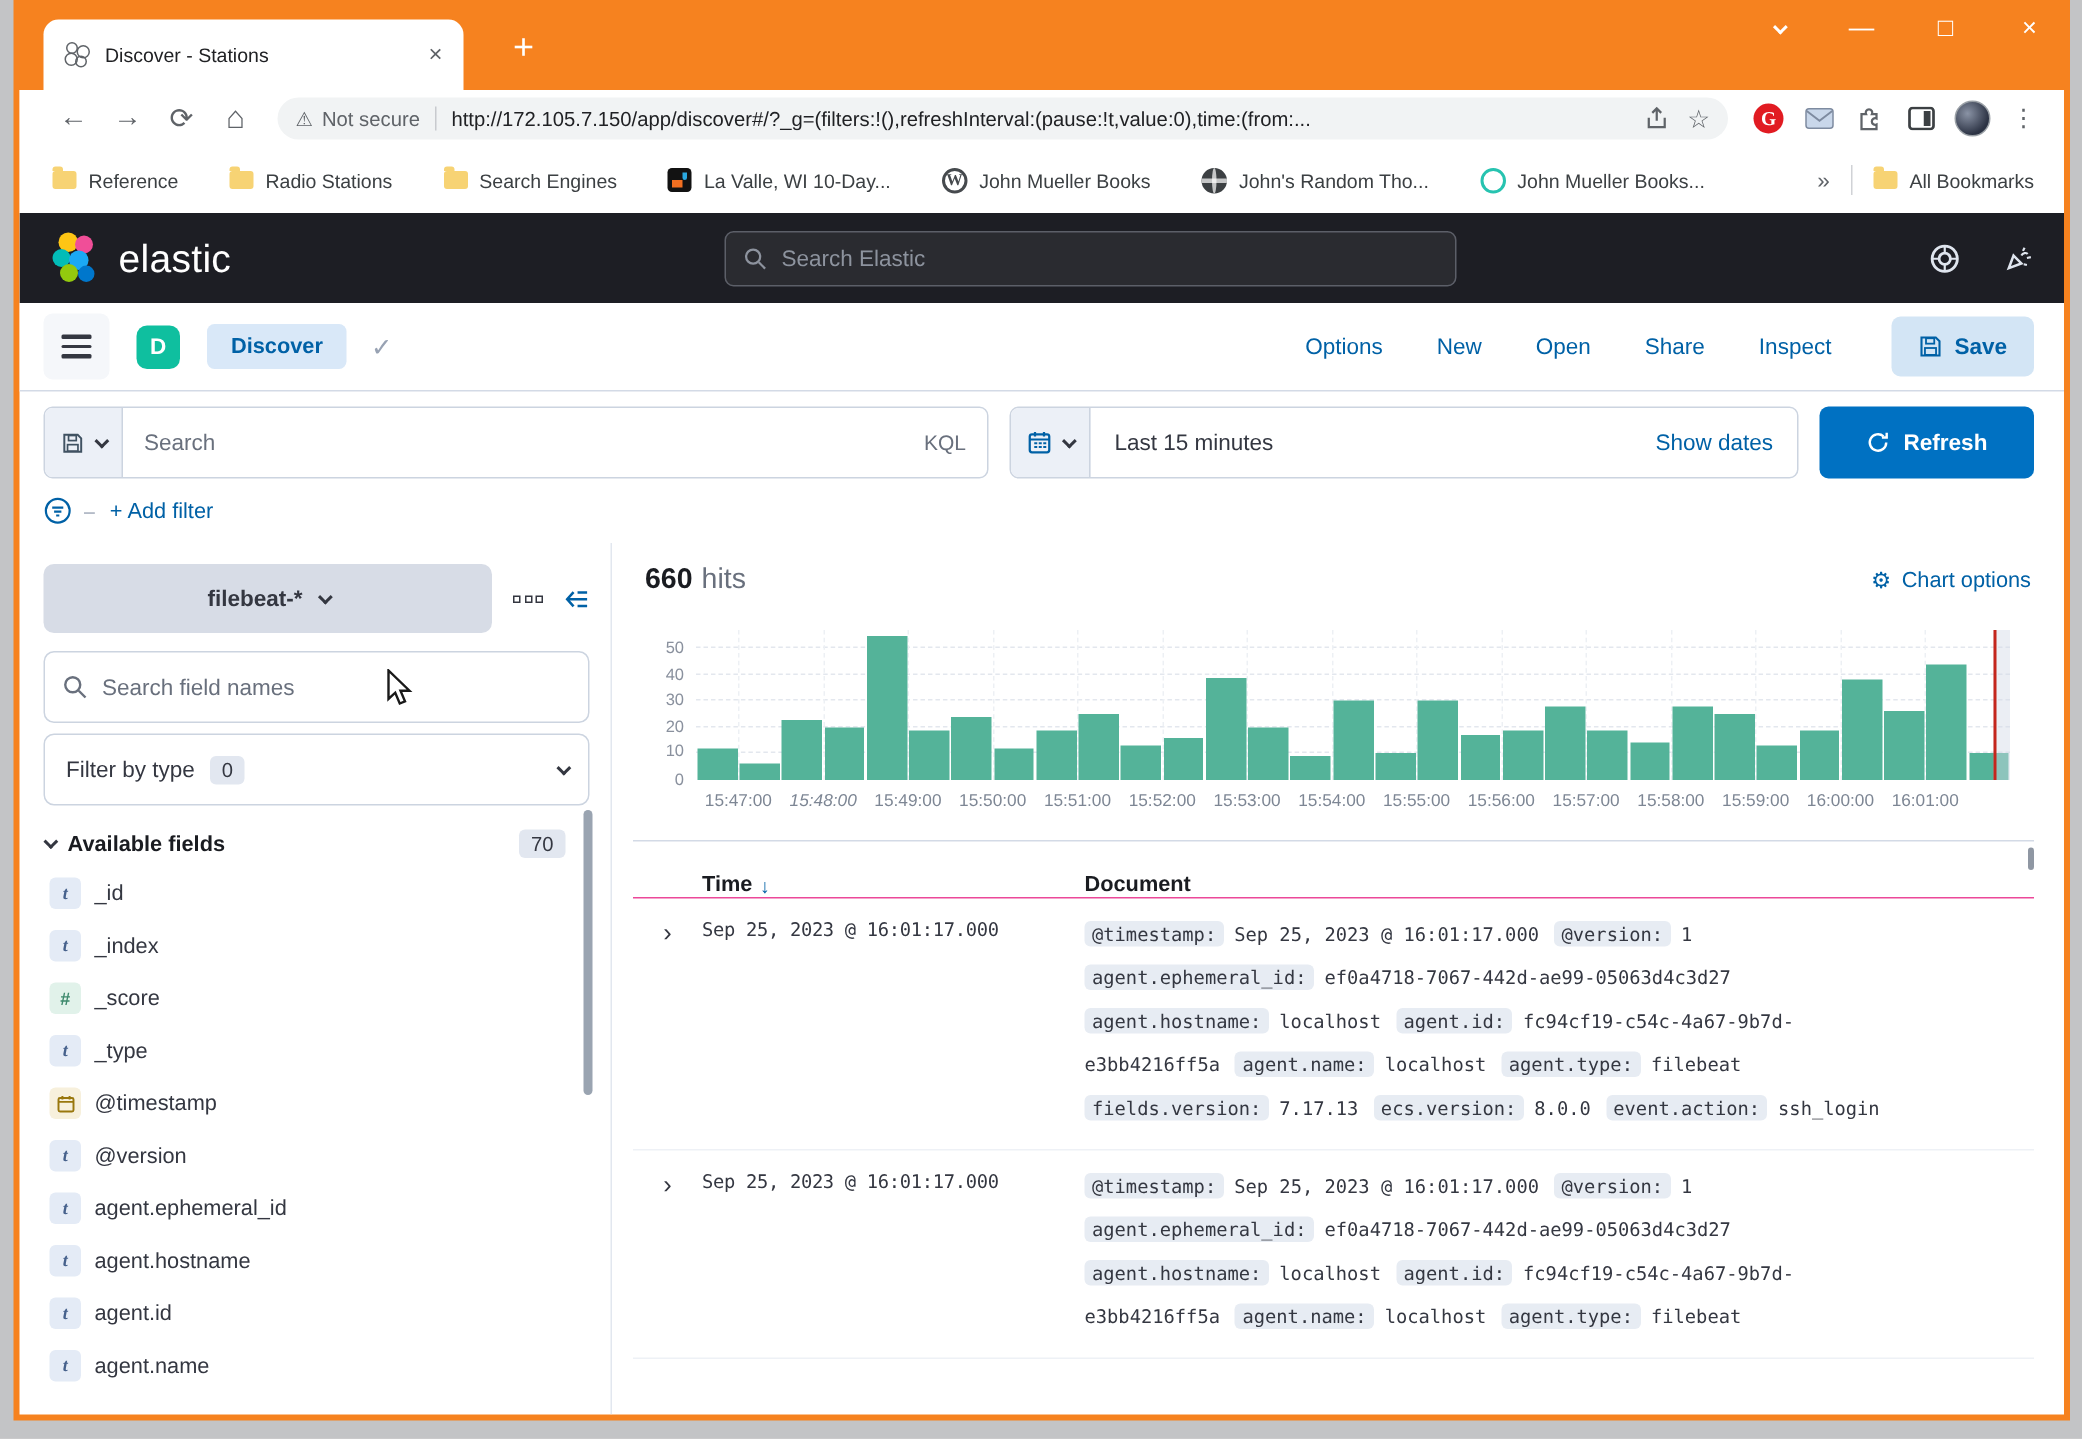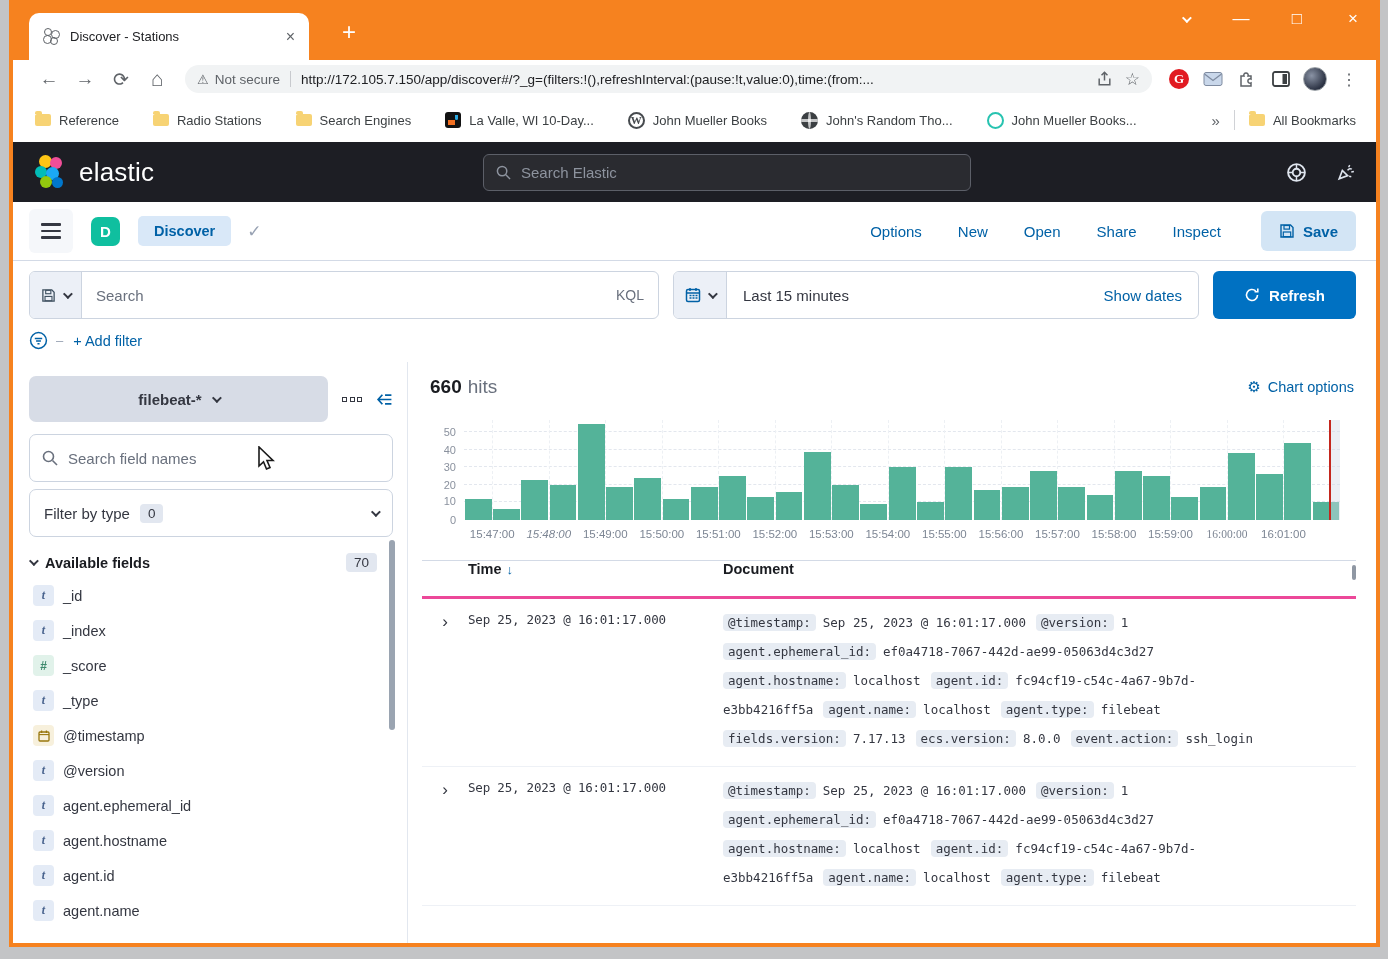--- a/index.html
+++ b/index.html
@@ -147,21 +147,21 @@
   .bars { position: absolute; left: 0; right: 0; bottom: 0; top: 0; display: flex; align-items: flex-end; }
   .bar { flex: 1; background: #54b399; margin: 0 0.75px; }
   .tmarker { position: absolute; top: 0; bottom: 0; width: 2.5px; background: #c4261d; z-index: 3; }
   .tshade { position: absolute; top: 0; bottom: 0; right: 0; background: rgba(211,218,230,0.45); z-index: 2; }
   .xaxis { position: relative; height: 20px; margin: 6px 16px 0 42px; }
   .xlab { position: absolute; transform: translateX(-50%); font-size: 11.5px; color: #7d8694; white-space: nowrap; top: 2px; }
   .caption { text-align: center; font-size: 14px; color: #53575f; margin-top: 16px; }
 
   
   .dtable { margin-top: 14px; border-top: 1px solid #d3dae6; }
-  .thead { display: flex; align-items: flex-start; height: 38px; border-bottom: 3px solid #ec4899; position: relative; }
+  .thead { display: flex; align-items: flex-end; height: 38px; border-bottom: 1px solid #ec4899; position: relative; }
   .th-time { width: 255px; margin-left: 46px; font-size: 14.5px; font-weight: 700; color: #1a1c21; display: flex; align-items: center; gap: 5px; }
   .sort-ico { color: #0061a6; font-size: 13px; }
   .th-doc { font-size: 14.5px; font-weight: 700; color: #1a1c21; }
   .mini-scroll { position: absolute; right: 0px; top: 4px; width: 4px; height: 15px; background: #8f97a3; border-radius: 2px; }
   .drow { display: flex; padding: 13px 0 9px 0; border-bottom: 1px solid #eef1f6; }
   .expander { width: 46px; text-align: center; color: #343741; font-size: 17px; line-height: 20px; }
   .dtime { width: 255px; font-family: "DejaVu Sans Mono", monospace; font-size: 12.5px; color: #343741; letter-spacing: -0.2px; }
   .ddoc { flex: 1; font-family: "DejaVu Sans Mono", monospace; font-size: 12.5px; color: #343741; padding-right: 18px; }
   .dline { margin-bottom: 8px; line-height: 21px; white-space: nowrap; }
   .pill { background: #e7ecf3; border-radius: 4px; padding: 1px 5px; margin-right: 7px; }
@@ -569,21 +569,21 @@
               <span class="xlab" style="left: 22.5806%;">15:50:00</span>
               <span class="xlab" style="left: 29.0323%;">15:51:00</span>
               <span class="xlab" style="left: 35.4839%;">15:52:00</span>
               <span class="xlab" style="left: 41.9355%;">15:53:00</span>
               <span class="xlab" style="left: 48.3871%;">15:54:00</span>
               <span class="xlab" style="left: 54.8387%;">15:55:00</span>
               <span class="xlab" style="left: 61.2903%;">15:56:00</span>
               <span class="xlab" style="left: 67.7419%;">15:57:00</span>
               <span class="xlab" style="left: 74.1935%;">15:58:00</span>
               <span class="xlab" style="left: 80.6452%;">15:59:00</span>
-              <span class="xlab" style="left: 87.0968%; font-family: Liberation Serif, serif;">16:00:00</span>
+              <span class="xlab" style="left: 87.0968%;">16:00:00</span>
               <span class="xlab" style="left: 93.5484%;">16:01:00</span>
             </div>
 
 
           <div class="dtable">
             <div class="thead">
               <span class="th-time">
                 <span>Time</span>
                 <span class="sort-ico">↓</span>
               </span>

